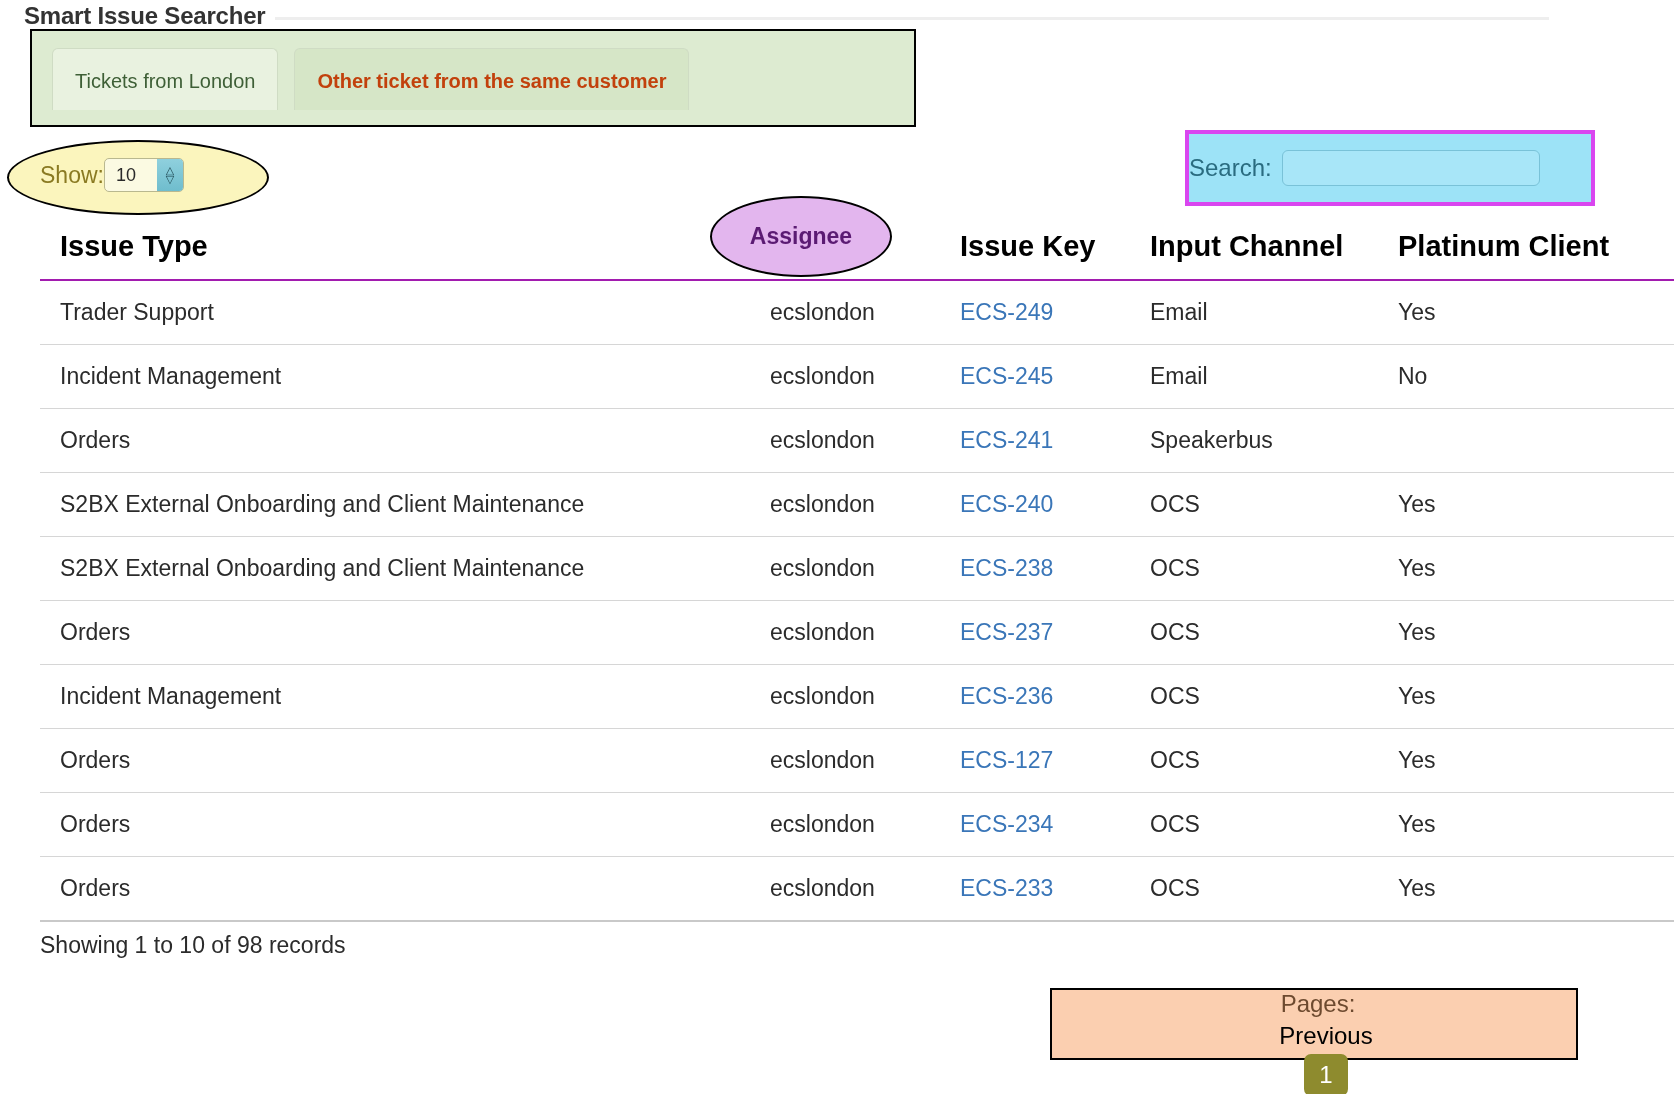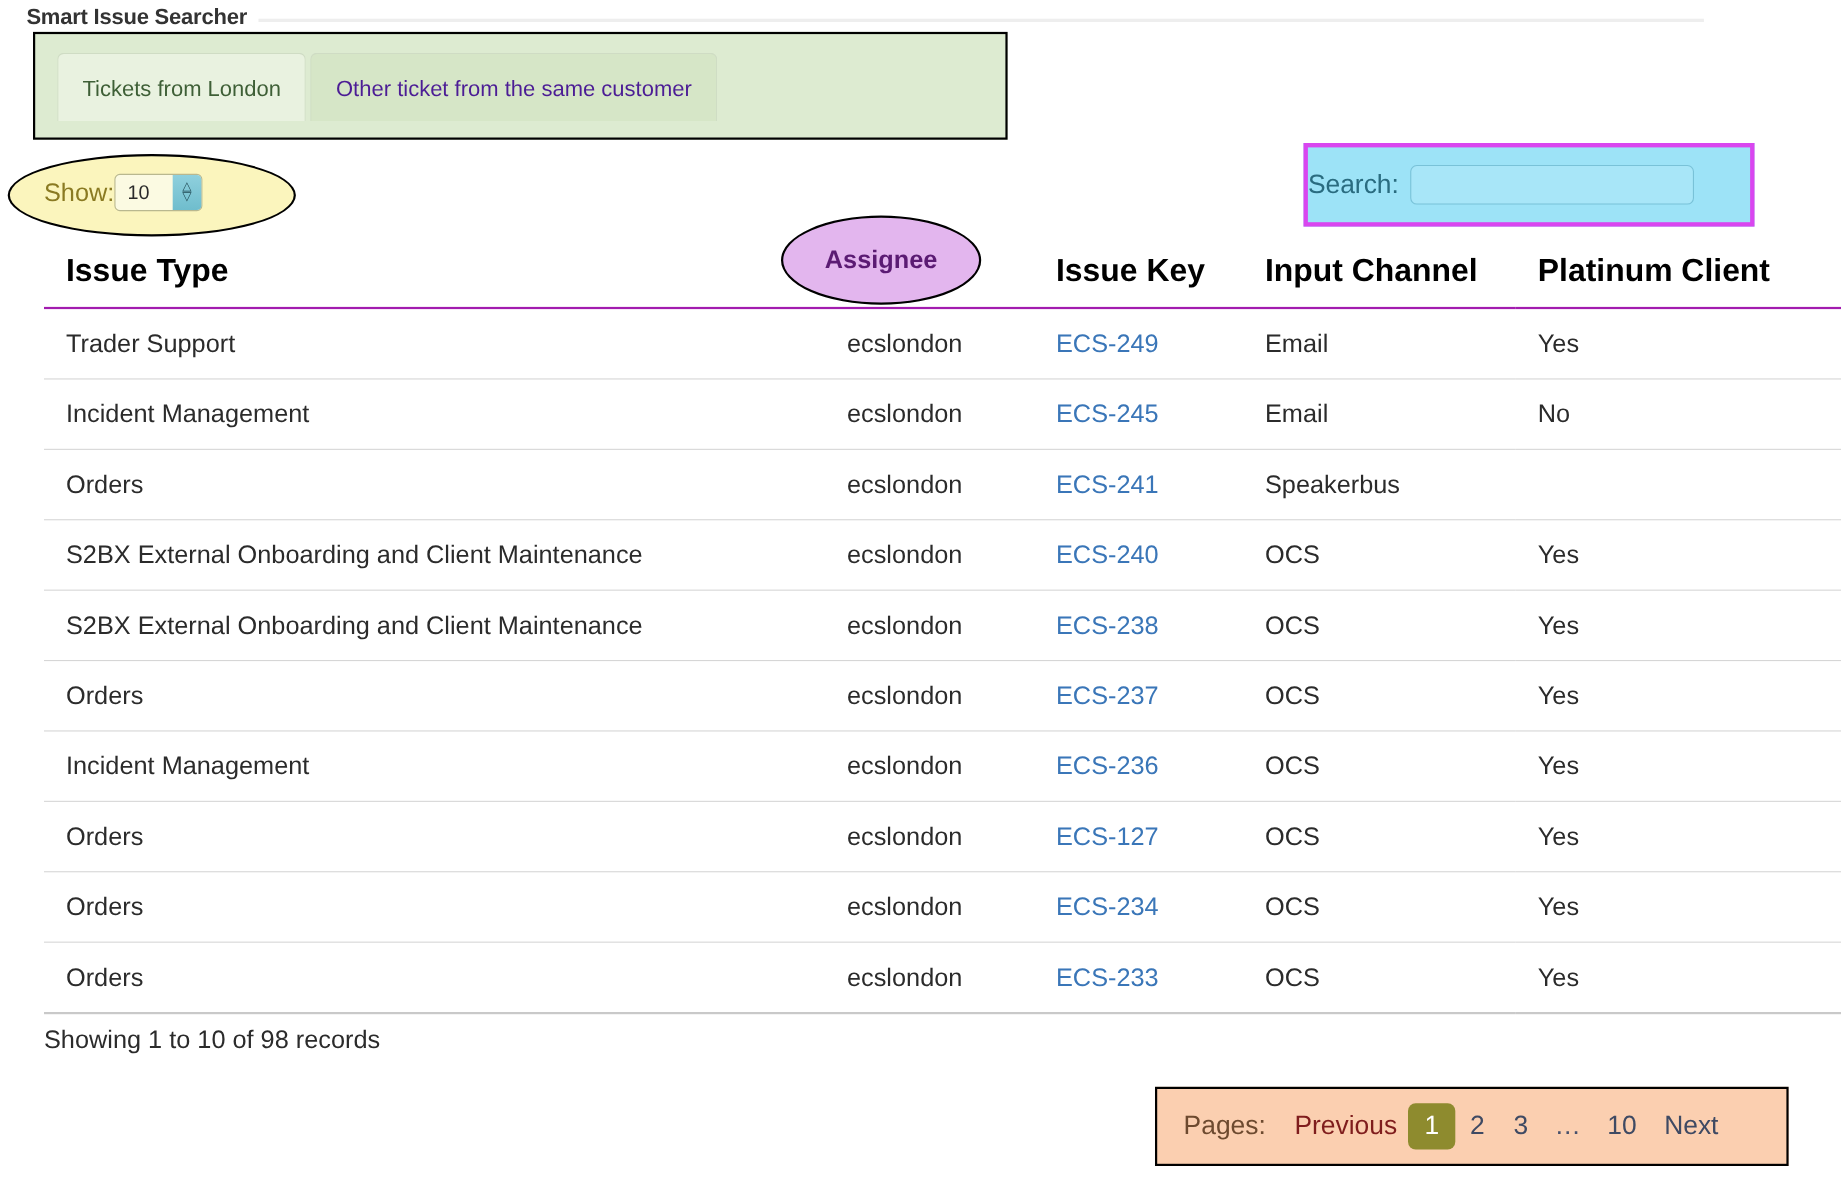--- a/index.html
+++ b/index.html
@@ -26,21 +26,21 @@
   .legend-row {
     position: absolute;
     left: 0px;
     top: 2px;
     width: 1674px;
     height: 28px;
     display: flex;
     align-items: center;
   }
   .legend-title {
-    font-size: 20px;
+    font-size: 24px;
     font-weight: bold;
     color: #333333;
     padding-left: 24px;
     padding-right: 10px;
     white-space: nowrap;
     letter-spacing: -0.2px;
   }
   .legend-rule {
     flex: 1 1 auto;
     height: 3px;
@@ -81,22 +81,23 @@
     display: flex;
     align-items: center;
     line-height: 1;
   }
   .tab.active {
     background: #e9f2e0;
     color: #3e5f36;
   }
   .tab.inactive {
     background: #d6e6c7;
-    color: #4c1d95;
-    margin-left: 4px;
+    color: #c2410c;
+    margin-left: 16px;
+    font-weight: bold;
   }
 
   
   .show-ellipse {
     position: absolute;
     left: 7px;
     top: 140px;
     width: 262px;
     height: 75px;
     border-radius: 50%;
@@ -261,39 +262,40 @@
     left: 40px;
     top: 932px;
     font-size: 23px;
     color: #2b2b2b;
     white-space: nowrap;
   }
   .pagination-highlight {
     position: absolute;
     left: 1050px;
     top: 988px;
-    width: 576px;
+    width: 528px;
     height: 72px;
     background: #fbcfb0;
     border: 2px solid #000000;
     box-sizing: border-box;
     display: flex;
     align-items: center;
     padding-left: 24px;
     gap: 0px;
+    flex-direction: column;
   }
   .pages-label {
     font-size: 24px;
     color: #6d4a2f;
     margin-right: 16px;
     white-space: nowrap;
   }
   .page-btn {
     font-size: 24px;
-    color: #7f1d1d;
+    color: #000000;
     padding: 4px 10px;
     white-space: nowrap;
   }
   .page-btn.num {
     color: #3f4a63;
     padding: 4px 13px;
   }
   .page-btn.ellip {
     color: #46506b;
     padding: 4px 11px;

